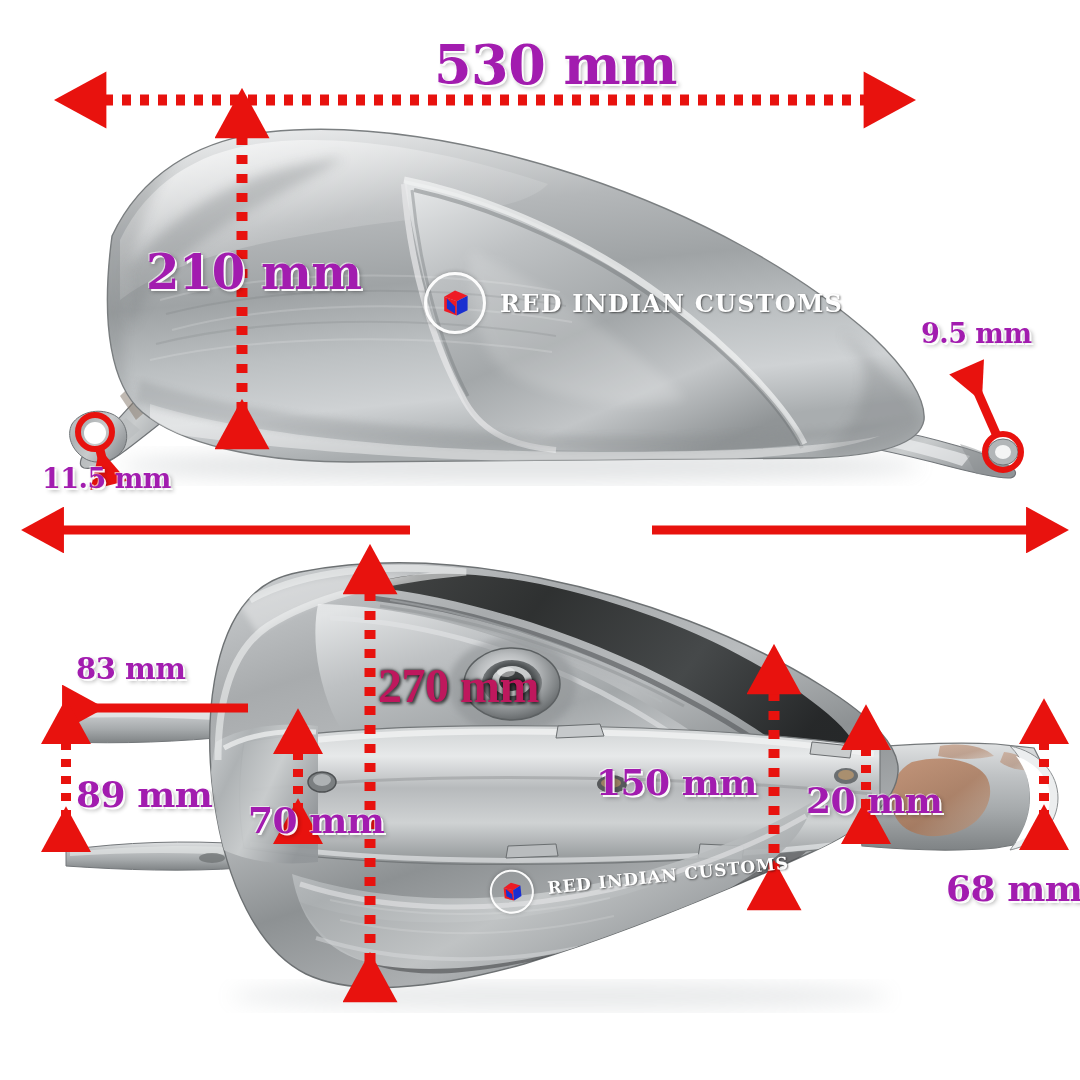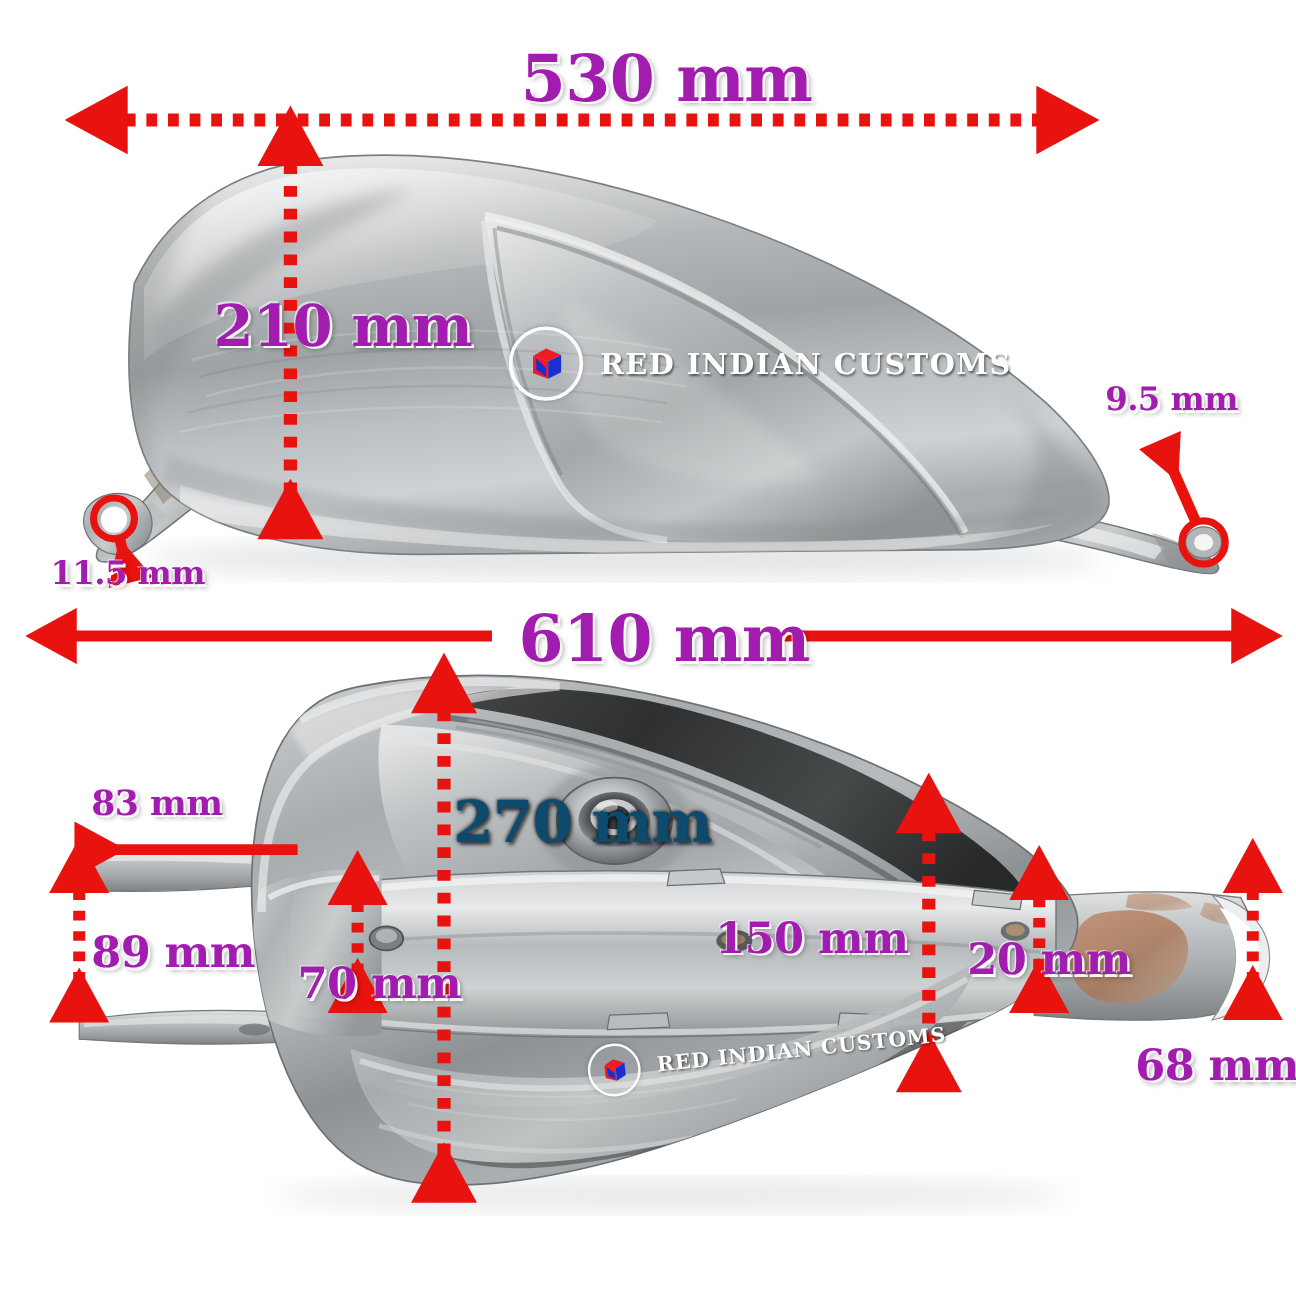--- a/index.html
+++ b/index.html
@@ -26,25 +26,26 @@
        1px 1px 0 #fff, -1px -1px 0 #fff, 1px -1px 0 #fff, -1px 1px 0 #fff;
   }
   .dim.ink{
     color:#a21caf;
     text-shadow:
        2px 2px 0 rgba(255,255,255,.95),
       -1px -1px 0 rgba(255,255,255,.6),
        3px 3px 4px rgba(0,0,0,.30);
   }
   .dim.white{
-    color:#0c4a6e;
+    color:#be185d;
     text-shadow:
        0 0 4px rgba(0,0,0,.55),
        2px 2px 3px rgba(0,0,0,.55),
       -1px -1px 2px rgba(0,0,0,.35);
+    font-family: Liberation Serif, serif;
   }
 
   
   .s-xl{font-size:54px;}
   .s-lg{font-size:48px;}
   .s-md{font-size:36px;}
   .s-sm{font-size:27px;}
   .s-xs{font-size:29px;}
 
   
@@ -421,27 +422,26 @@
       <g>
         <line x1="1044" y1="742" x2="1044" y2="848" stroke-width="10" stroke-dasharray="8 9" marker-start="url(#ahU)" marker-end="url(#ahD)"></line>
       </g>
     </g>
   </svg>
 
   <div class="layer" id="text-layer">
 
     <div class="dim ink s-xl" style="left:434px;top:38px;">530 mm</div>
 
-    <div class="dim ink s-lg" style="left:146px;top:248px;margin-left:32px;">210 mm</div>
+    <div class="dim ink s-lg" style="left:146px;top:248px;">210 mm</div>
 
     <div class="dim ink s-sm" style="left:42px;top:465px;">11.5 mm</div>
 
     <div class="dim ink s-sm" style="left:921px;top:320px;">9.5 mm</div>
 
-    <div class="dim ink s-xl" style="left:432px;top:505px;">610 mm</div>
 
     <div class="dim ink s-xs" style="left:76px;top:655px;">83 mm</div>
 
     <div class="dim ink s-md" style="left:76px;top:776px;">89 mm</div>
 
     <div class="dim ink s-md" style="left:248px;top:802px;">70 mm</div>
 
     <div class="dim white s-lg" style="left:378px;top:662px;">270 mm</div>
 
     <div class="dim ink s-md" style="left:596px;top:764px;">150 mm</div>

